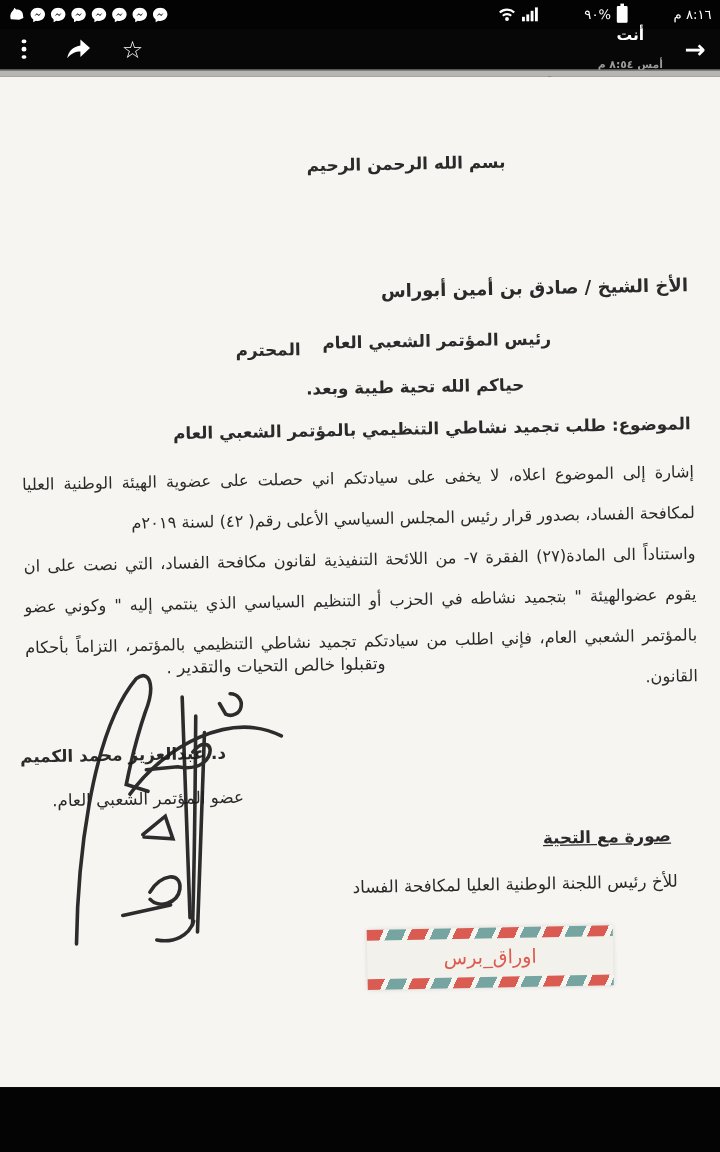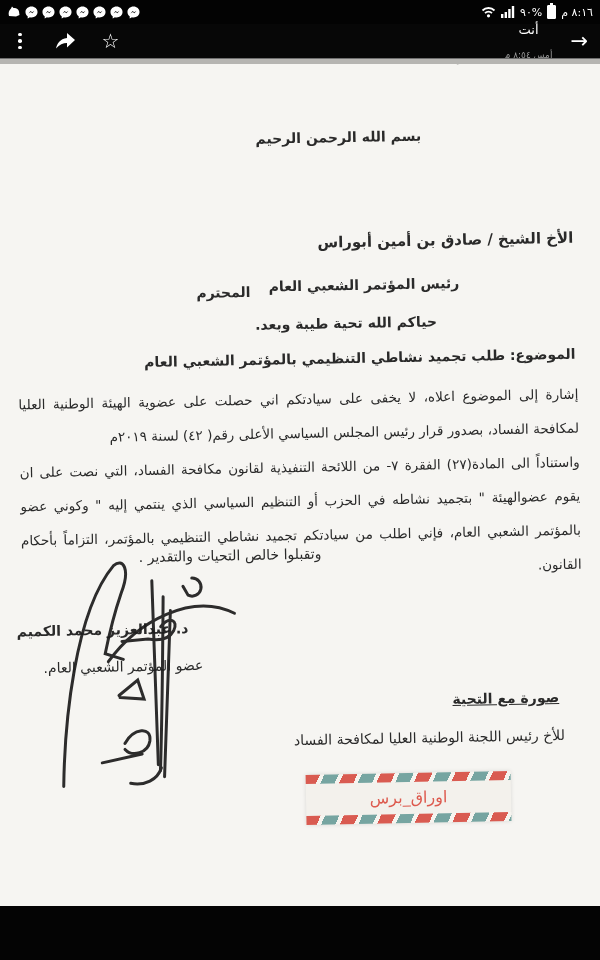--- a/index.html
+++ b/index.html
@@ -4,32 +4,32 @@
 <style>
   * { margin:0; padding:0; box-sizing:border-box; }
   body { background:#222; font-family:"DejaVu Sans", sans-serif; }
   .phone { position:relative; width:600px; height:960px; background:#000; overflow:hidden; margin:0 auto; }
 
   
   .status-bar { position:absolute; top:0; left:0; width:600px; height:24px; background:#030303;
     display:flex; justify-content:space-between; align-items:center; padding:0 7px; }
   .status-left { display:flex; align-items:center; gap:4px; }
   .status-right { display:flex; align-items:center; gap:5px; direction:ltr; }
-  .status-right .stxt { color:#fff; font-size:11px; }
+  .status-right .stxt { color:#fff; font-size:11px;margin-left:33px; }
   .battery { width:9px; height:14px; border:1px solid #fff; border-radius:1px; position:relative; background:#fff; }
   .battery:before { content:""; position:absolute; top:-3px; left:2px; width:3px; height:2px; background:#fff; }
 
   
   .toolbar { position:absolute; top:24px; left:0; width:600px; height:34px; background:#070707;
     display:flex; justify-content:space-between; align-items:center; padding:0 12px; }
   .tb-left { display:flex; align-items:center; gap:26px; }
   .kebab { display:flex; flex-direction:column; gap:3px; padding:2px 6px; cursor:pointer; }
   .kebab i { width:3.5px; height:3.5px; border-radius:50%; background:#fff; }
   .star { color:#fff; font-size:20px; line-height:1; cursor:pointer; }
-  .tb-right { display:flex; align-items:center; gap:18px; }
+  .tb-right { display:flex; align-items:center; gap:18px;font-weight:bold; }
   .title-block { text-align:center; }
   .tb-title { color:#fff; font-size:13px; line-height:1.2; }
   .tb-sub { color:#9a9a9a; font-size:9px;margin-top:12px; }
   .back-arrow { color:#fff; font-size:21px; line-height:1; cursor:pointer; }
 
   .strip { position:absolute; top:58px; left:0; width:600px; height:6px; background:#b6b5b2; border-top:1px solid #6f6f6f; }
 
   
   .document { position:absolute; top:64px; left:0; width:600px; height:842px; background:#f6f5f2; overflow:hidden; }
   .letter { position:absolute; inset:0; transform:rotate(-1.1deg); color:#2a2a2a; direction:rtl; }

